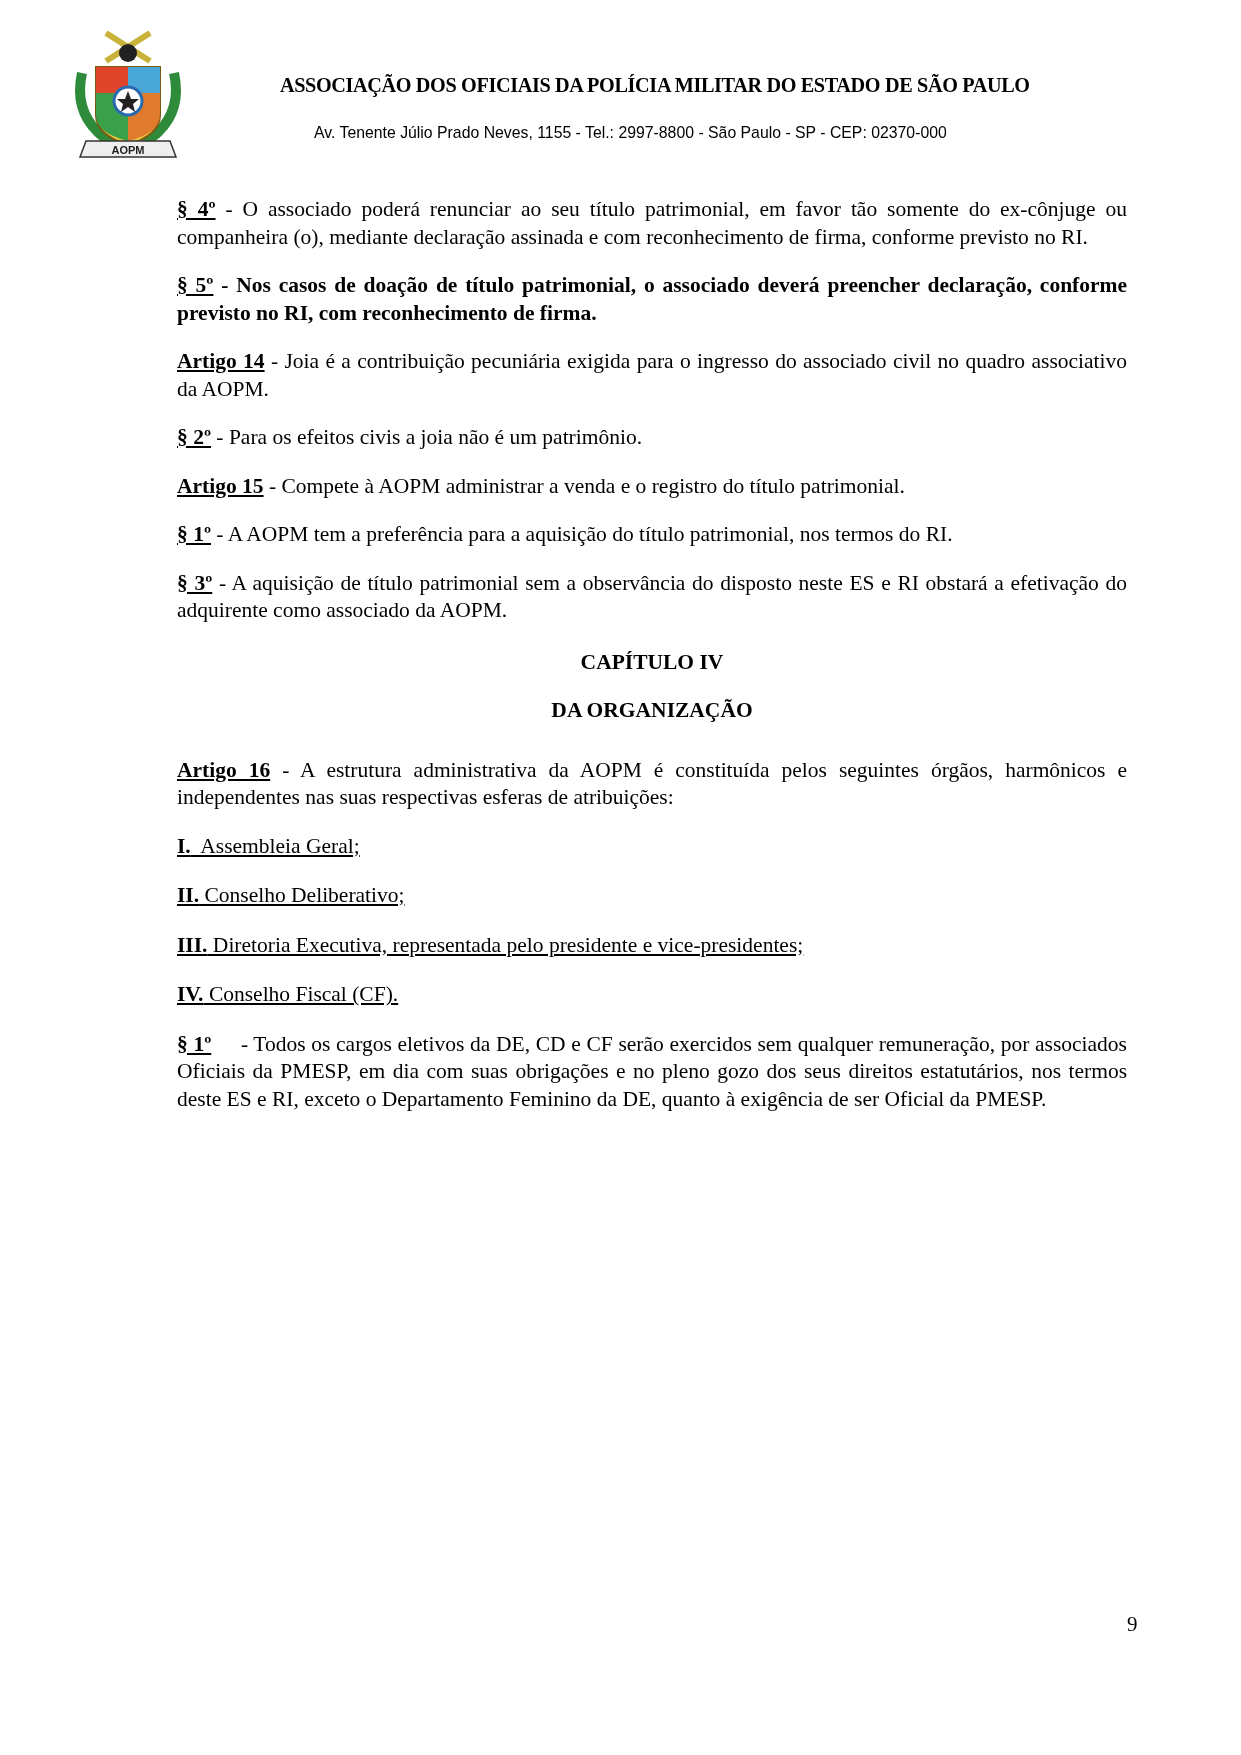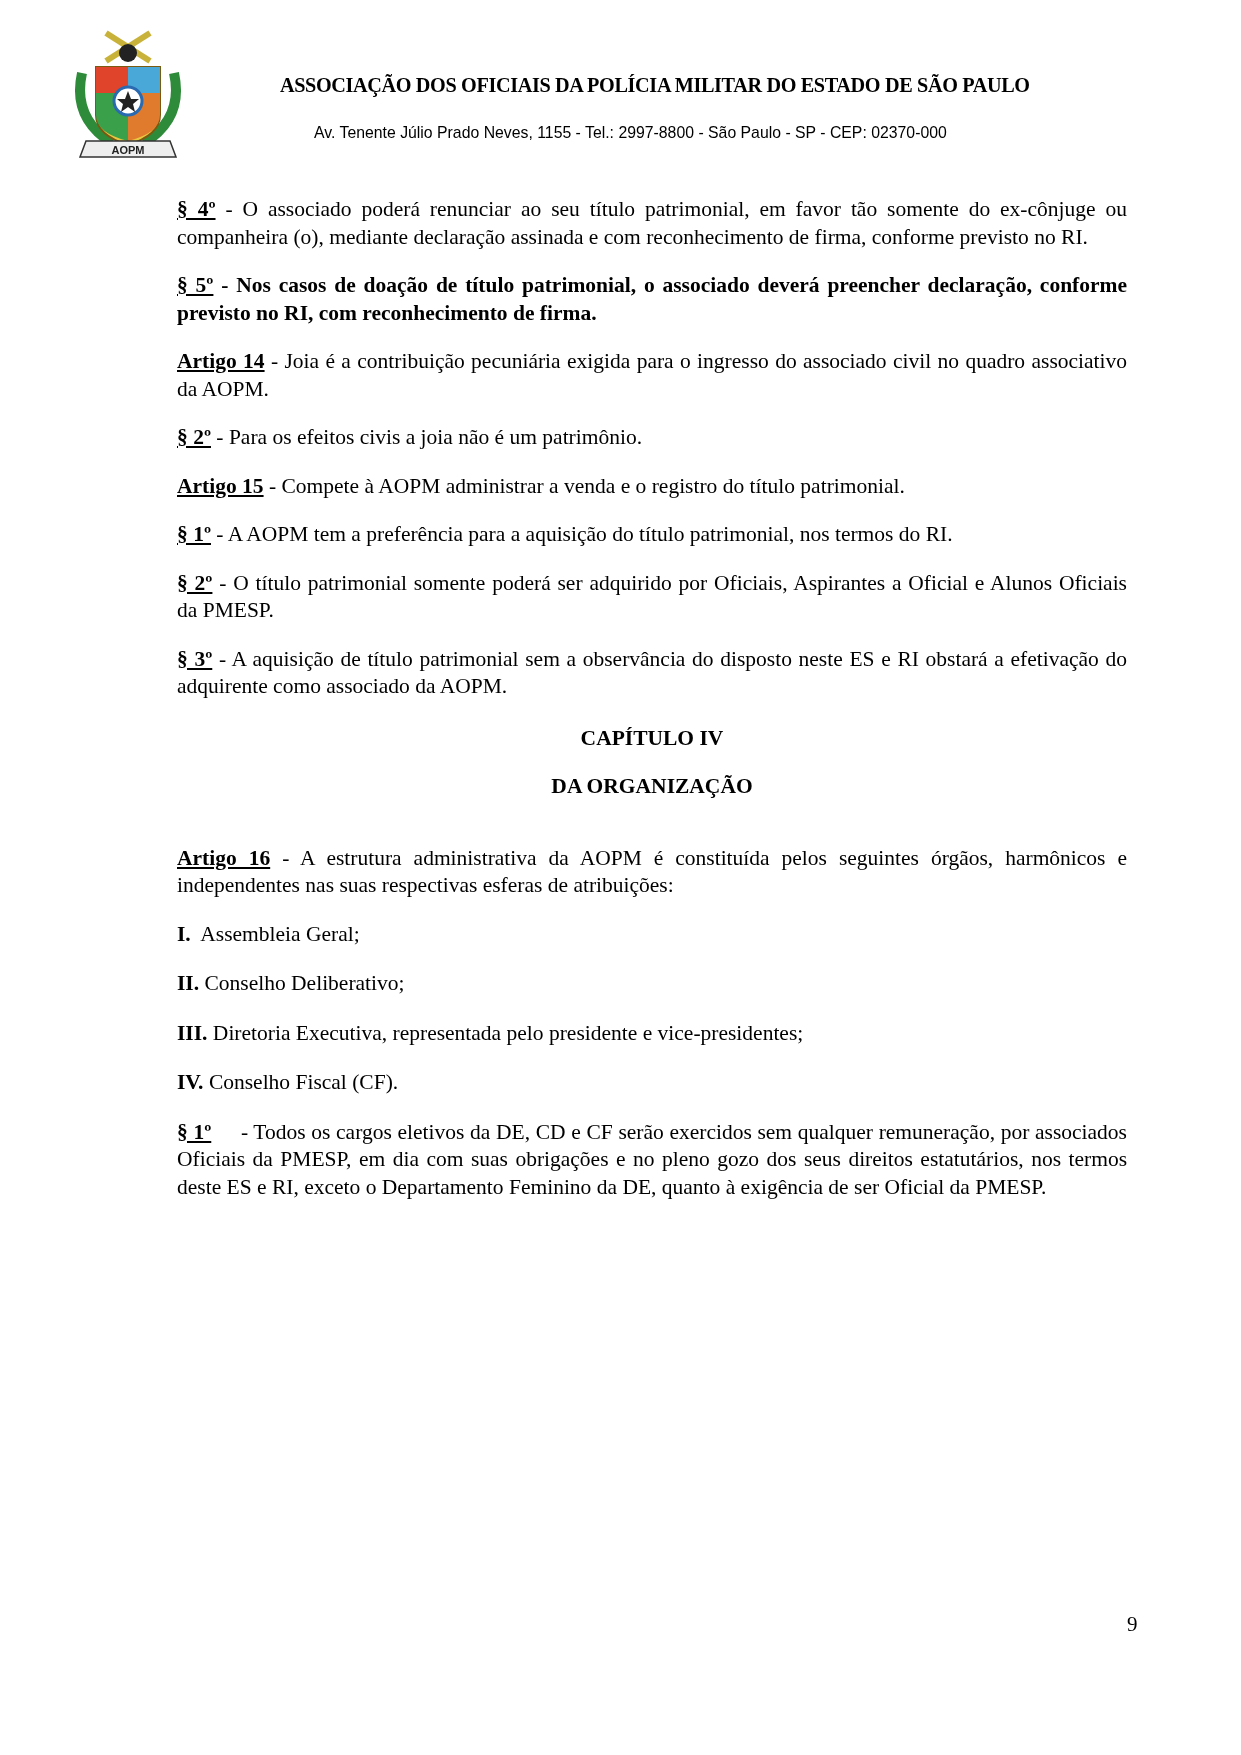--- a/index.html
+++ b/index.html
@@ -8,22 +8,22 @@
   .hdr-title { position: absolute; left: 250px; top: 72px; width: 880px; text-align: center;
     font-family: "Liberation Serif", serif; font-weight: bold; font-size: 22px; letter-spacing: -0.4px; transform: scaleX(0.92); transform-origin: left top; white-space: nowrap; }
   .hdr-addr { position: absolute; left: 314px; top: 123px; width: 820px;
     font-family: "Liberation Sans", sans-serif; font-size: 17px; white-space: nowrap; transform: scaleX(0.93); transform-origin: left top; }
   .body { position: absolute; left: 177px; top: 196px; width: 950px;
     font-family: "Liberation Serif", serif; font-size: 21.5px; line-height: 27.5px; }
   .p { margin: 0 0 21px 0; text-align: justify; }
   .p b { font-weight: bold; text-decoration: underline; }
   .chapter { text-align: center; font-weight: bold; margin: 0; }
   .ch1 { margin-top: 24px; }
-  .ch2 { margin-top: 21px; margin-bottom: 44px; }
-  .item { margin: 0 0 22px 0; }
+  .ch2 { margin-top: 21px; margin-bottom: 32px; }
+  .item { margin: 0 0 22px 0; text-decoration: underline; }
   .pagenum { position: absolute; left: 1127px; top: 1612px; font-family: "Liberation Serif", serif; font-size: 21px; }
 </style>
 </head>
 <body>
 
 <div class="logo">
   <svg width="112" height="140" viewBox="0 0 112 140">
 
     <g>
       <path d="M34 10 L78 38" stroke="#c9b23a" stroke-width="6"></path>
@@ -51,21 +51,20 @@
 <div class="hdr-addr">Av. Tenente Júlio Prado Neves, 1155 - Tel.: 2997-8800 - São Paulo - SP - CEP: 02370-000</div>
 
 <div class="body">
   <div id="top-paras">
       <p class="p"><b>§ 4º</b><span style="white-space: pre-wrap;"> - O associado poderá renunciar ao seu título patrimonial, em favor tão somente do ex-cônjuge ou companheira (o), mediante declaração assinada e com reconhecimento de firma, conforme previsto no RI.</span></p>
       <p class="p"><b>§ 5º</b><span style="white-space: pre-wrap; font-weight: bold;"> - Nos casos de doação de título patrimonial, o associado deverá preencher declaração, conforme previsto no RI, com reconhecimento de firma.</span></p>
       <p class="p"><b>Artigo 14</b><span style="white-space: pre-wrap;"> - Joia é a contribuição pecuniária exigida para o ingresso do associado civil no quadro associativo da AOPM.</span></p>
       <p class="p"><b>§ 2º</b><span style="white-space: pre-wrap;"> - Para os efeitos civis a joia não é um patrimônio.</span></p>
       <p class="p"><b>Artigo 15</b><span style="white-space: pre-wrap;"> - Compete à AOPM administrar a venda e o registro do título patrimonial.</span></p>
       <p class="p"><b>§ 1º</b><span style="white-space: pre-wrap;"> - A AOPM tem a preferência para a aquisição do título patrimonial, nos termos do RI.</span></p>
-      <p class="p"><b>§ 2º</b><span style="white-space: pre-wrap;"> - O título patrimonial somente poderá ser adquirido por Oficiais, Aspirantes a Oficial e Alunos Oficiais da PMESP.</span></p>
       <p class="p"><b>§ 3º</b><span style="white-space: pre-wrap;"> - A aquisição de título patrimonial sem a observância do disposto neste ES e RI obstará a efetivação do adquirente como associado da AOPM.</span></p>
     </div>
 
   <p class="chapter ch1">CAPÍTULO IV</p>
   <p class="chapter ch2">DA ORGANIZAÇÃO</p>
 
   <p class="p"><b>Artigo 16</b><span> - A estrutura administrativa da AOPM é constituída pelos seguintes órgãos, harmônicos e independentes nas suas respectivas esferas de atribuições:</span></p>
 
   <div id="items">
       <p class="item"><b>I.</b><span style="white-space: pre-wrap;">  Assembleia Geral;</span></p>

